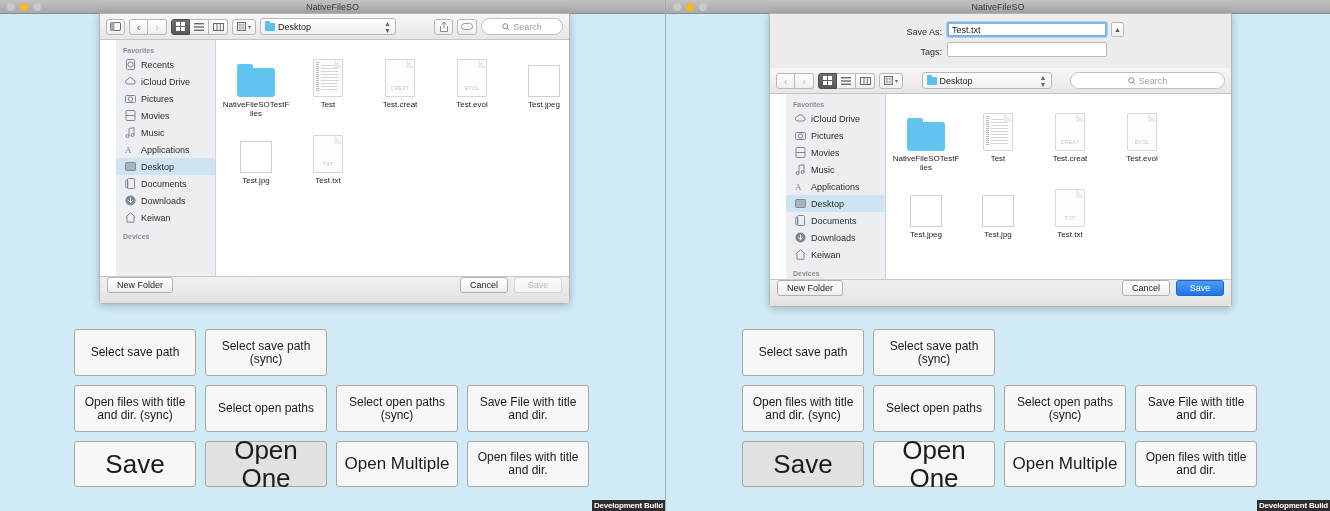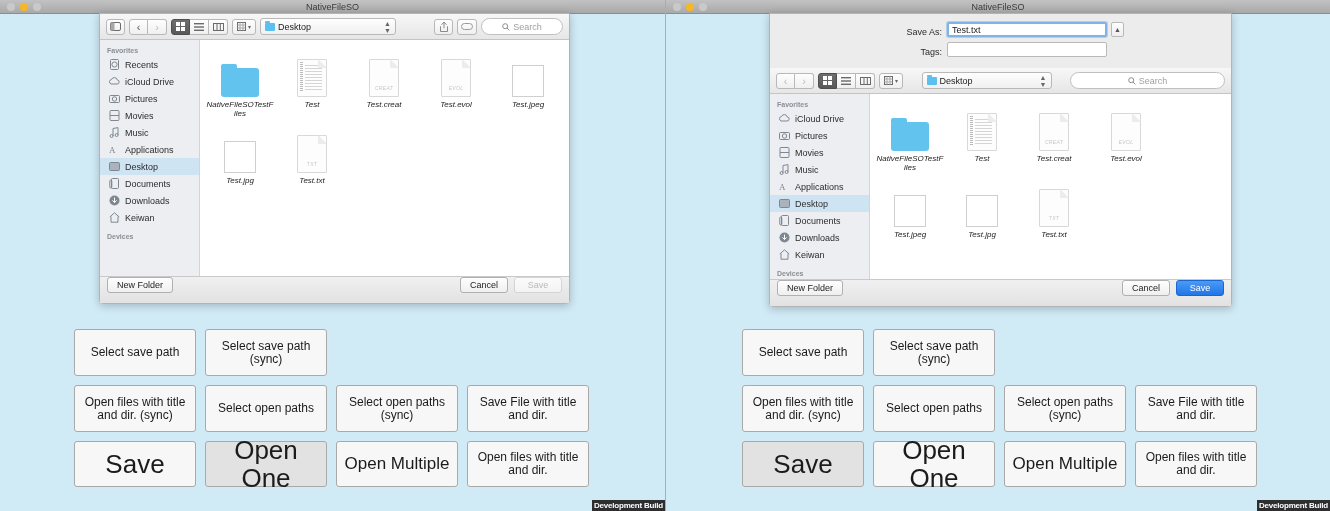--- a/index.html
+++ b/index.html
@@ -93,32 +93,32 @@
   .search-box {
     height: 17px; display: flex; align-items: center; gap: 3px;
     background: #fff; border: 1px solid #c0c0c0; border-radius: 9px;
     padding: 0 7px; font-size: 9px; color: #a0a0a0; justify-content: center;
   }
 
   
   .dlg-body { flex: 1; display: flex; background: #fff; overflow: hidden; }
   .sidebar {
     width: 100px; background: #eceef1; border-right: 1px solid #d2d4d7;
-    padding-top: 4px; overflow: hidden;
+    padding-top: 4px; overflow: hidden; margin-left: 16px;
   }
   .sb-head { font-size: 7px; color: #8b8f94; padding: 3px 0 2px 7px; font-weight: bold; }
   .sb-item {
     display: flex; align-items: center; gap: 5px;
     height: 17px; padding-left: 9px; font-size: 9px; color: #2c2c2c;
   }
   .sb-item.selected { background: #cfe4f3; }
   .sb-ico { width: 11px; height: 11px; flex: 0 0 11px; color: #7d8892; }
 
   .content { flex: 1; background: #fff; padding: 8px 4px; overflow: hidden; }
-  .grid { display: flex; flex-wrap: wrap; font-style: italic; }
+  .grid { display: flex; flex-wrap: wrap; }
   .cell { width: 72px; padding: 3px 2px 6px; text-align: center; }
   .cell-ico { height: 46px; display: flex; align-items: flex-end; justify-content: center; }
   .cell-name { font-size: 8px; color: #232323; line-height: 9px; margin-top: 3px; word-wrap: break-word; }
 
   .ic-folder { width: 38px; height: 29px; background: #61c3ee; border-radius: 2px 3px 3px 3px; position: relative; }
   .ic-folder::before { content:""; position:absolute; top:-4px; left:0; width:16px; height:5px; background:#61c3ee; border-radius:2px 2px 0 0; }
   .ic-doc { width: 30px; height: 38px; background: #fdfdfd; border: 1px solid #d8d8d8; border-radius: 1px; position: relative; }
   .ic-doc::after { content:""; position:absolute; top:-1px; right:-1px; border-width: 0 9px 9px 0; border-style: solid; border-color: #ececec transparent; }
   .doc-tag { position: absolute; bottom: 5px; left: 0; right: 0; font-size: 5px; color: #c7c7c7; letter-spacing: .3px; }
   .doc-lines { position: absolute; top: 5px; left: 7px; right: 4px; }

